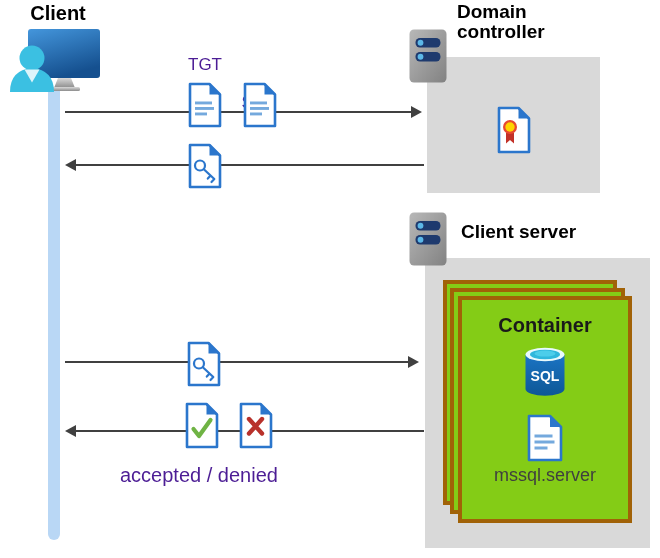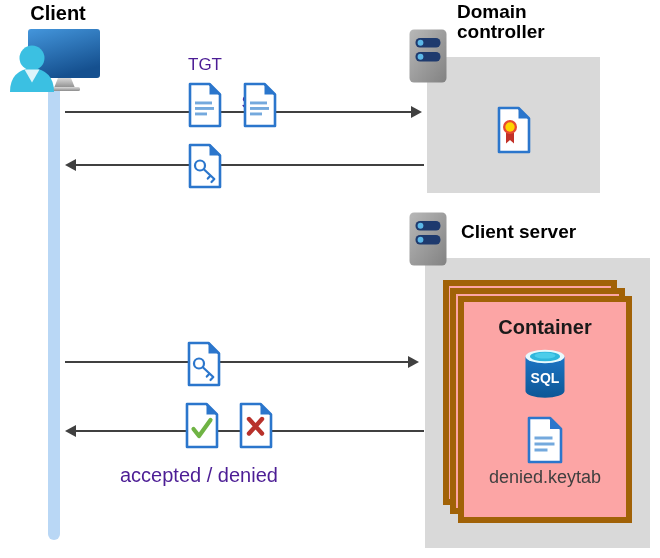--- a/index.html
+++ b/index.html
@@ -13,21 +13,21 @@
   .lbl-dc{left:457px;top:2px;width:125px;font-size:19px;line-height:20px;}
   .lbl-linux{left:461px;top:221px;width:170px;font-size:19px;}
   .lbl-gray{color:#4c1d95;}
   .lbl-tgt{left:186px;top:55px;width:38px;text-align:center;font-size:17px;}
   .lbl-spn{left:238px;top:55px;width:42px;text-align:center;font-size:17px;margin-top:38px;}
   .lbl-accept{left:120px;top:464px;width:225px;font-size:20px;}
   .lifeline{left:48px;top:88px;width:12px;height:452px;background:#b9d7f5;border-radius:0 0 6px 6px;z-index:0;}
   .graybox{background:#d9d9d9;z-index:0;}
   .dc-box{left:427px;top:57px;width:173px;height:136px;}
   .linux-box{left:425px;top:258px;width:225px;height:290px;}
-  .card{background:#fca5a5;border:6px solid #a16207;box-sizing:border-box;}
+  .card{background:#84cc16;border:4px solid #a16207;box-sizing:border-box;}
   .card-back{left:443px;top:280px;width:174px;height:225px;z-index:1;}
   .card-mid{left:450px;top:288px;width:175px;height:226px;z-index:1;}
   .card-front{left:458px;top:296px;width:174px;height:227px;z-index:2;
     display:flex;flex-direction:column;align-items:center;padding-top:14px;}
   .card-title{font-size:20px;font-weight:700;color:#1a1a1a;}
   .keytab-lbl{font-size:18px;color:#3f3f3f;margin-top:3px;}
   .shaft{height:2px;background:#404040;z-index:1;}
   .head-r{width:0;height:0;border-top:6px solid transparent;border-bottom:6px solid transparent;
     border-left:11px solid #404040;z-index:1;}
   .head-l{width:0;height:0;border-top:6px solid transparent;border-bottom:6px solid transparent;
@@ -131,21 +131,21 @@
     </div>
     <div class="icon" style="margin-top:16px;">
       <svg width="38" height="48" viewBox="0 0 38 48">
         <path d="M3 2 L24 2 L35 13 L35 46 L3 46 Z" fill="#ffffff" stroke="#2b76cc" stroke-width="2.6" stroke-linejoin="round"></path>
         <path d="M24 2 L35 13 L24 13 Z" fill="#2b76cc"></path>
         <rect x="8.5" y="20.5" width="18" height="3" fill="#74a9dd"></rect>
         <rect x="8.5" y="26.5" width="20" height="3" fill="#74a9dd"></rect>
         <rect x="8.5" y="32.5" width="13" height="3" fill="#74a9dd"></rect>
       </svg>
     </div>
-    <div class="keytab-lbl">denied.keytab</div>
+    <div class="keytab-lbl">mssql.server</div>
   </div>
 
   <div class="abs shaft" style="left:65px;top:111px;width:348px;"></div>
   <div class="abs head-r" style="left:411px;top:106px;"></div>
 
   <div class="abs lbl-gray lbl-tgt">TGT</div>
   <div class="abs lbl-gray lbl-spn">SPN</div>
   <div class="abs icon" style="left:187px;top:82px;">
     <svg width="36" height="46" viewBox="0 0 36 46">
       <path d="M3 2 L22.5 2 L33 12.5 L33 44 L3 44 Z" fill="#ffffff" stroke="#2b76cc" stroke-width="2.6" stroke-linejoin="round"></path>

